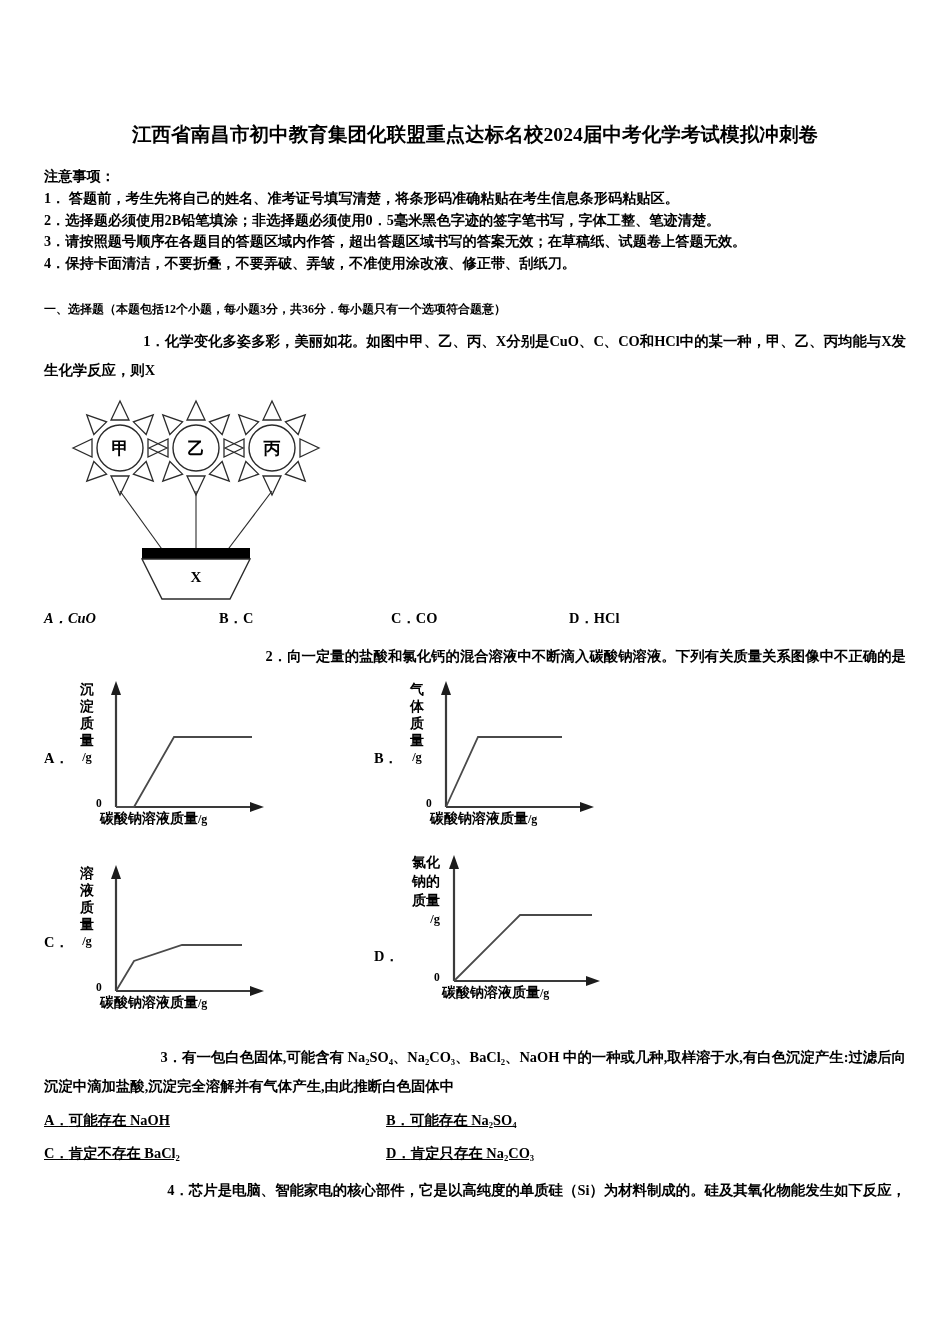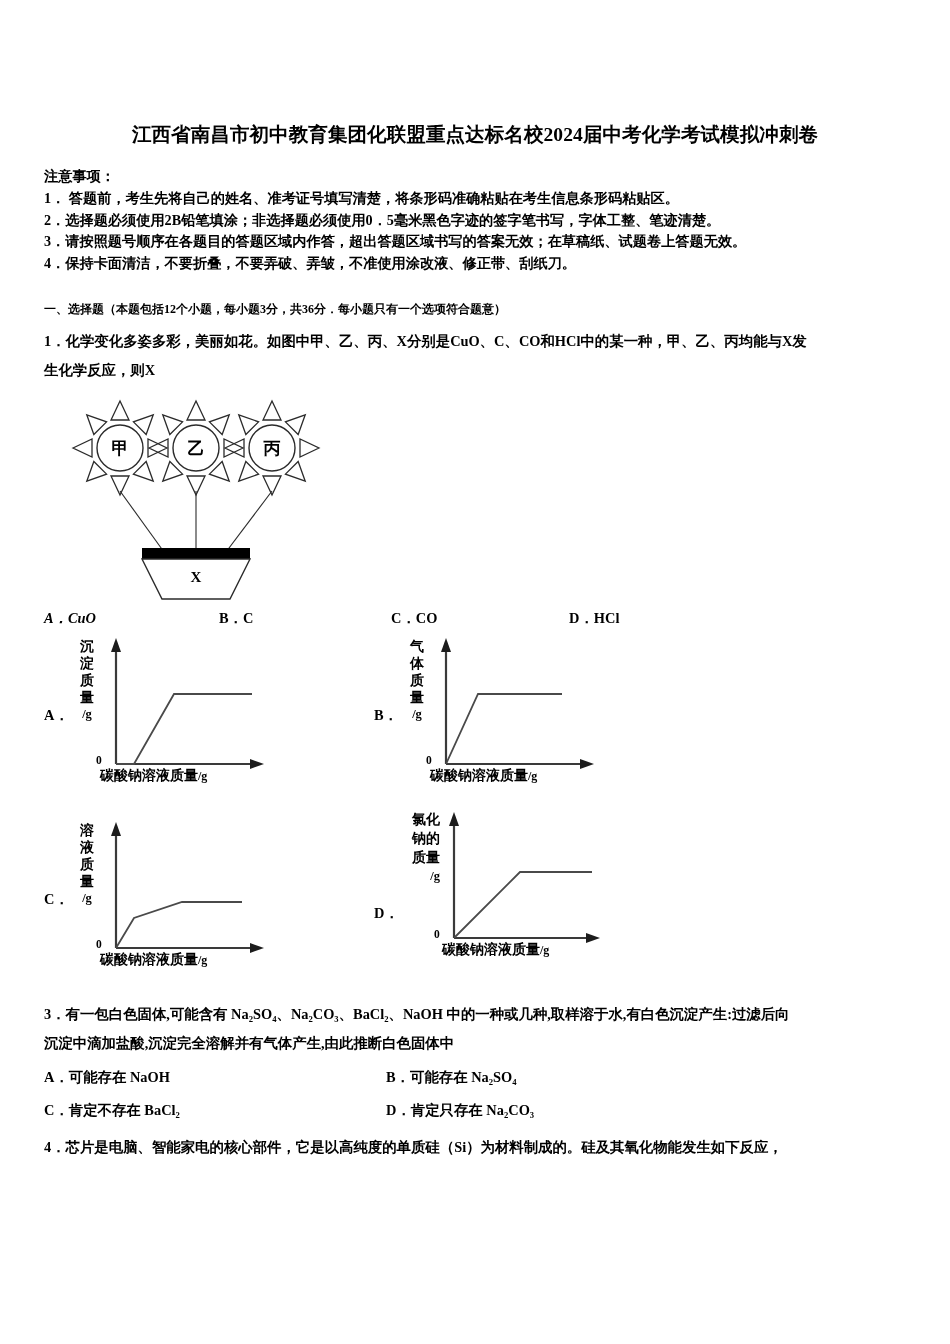--- a/index.html
+++ b/index.html
@@ -53,41 +53,41 @@
     white-space:nowrap;
   }
 
   
   .q{
     font-size:14.4px;
     font-weight:bold;
     line-height:29px;
   }
   .q1{margin-top:9px;}
-  .q-line{white-space:nowrap;}
+  .q-line{white-space:nowrap;text-align:right;}
   .q-line2{white-space:nowrap;}
 
   
   .opts{
     display:flex;
     font-size:14.4px;
     font-weight:bold;
   }
   .opts .opt{flex:0 0 auto;}
   .o1{width:175px;font-style:italic;}
   .o2{width:172px;}
   .o3{width:178px;}
 
   .opts2{
     display:flex;
     font-size:14.4px;
     font-weight:bold;
     line-height:33px;
   }
-  .opts2 .opt{flex:0 0 auto;}
+  .opts2 .opt{flex:0 0 auto;text-decoration:underline;}
   .h1{width:342px;}
 
   
   .fig1{
     position:relative;
     height:218px;
     margin-top:6px;
   }
 
   
@@ -215,20 +215,23 @@
       <span>B．</span><span>C</span>
     </div>
     <div class="opt o3">
       <span>C．</span><span>CO</span>
     </div>
     <div class="opt">
       <span>D．</span><span>HCl</span>
     </div>
   </div>
 
+  <div class="q" style="margin-top:14px;">
+    <div class="q-line">2．向一定量的盐酸和氯化钙的混合溶液中不断滴入碳酸钠溶液。下列有关质量关系图像中不正确的是</div>
+  </div>
 
   <div class="graphs">
 
     <div class="graph-row">
 
       <div class="graph-cell">
         <div class="opt-letter">A．</div>
         <div class="plot">
           <div class="ylab" style="left:-2px;top:2px;">
             <div>沉</div>

